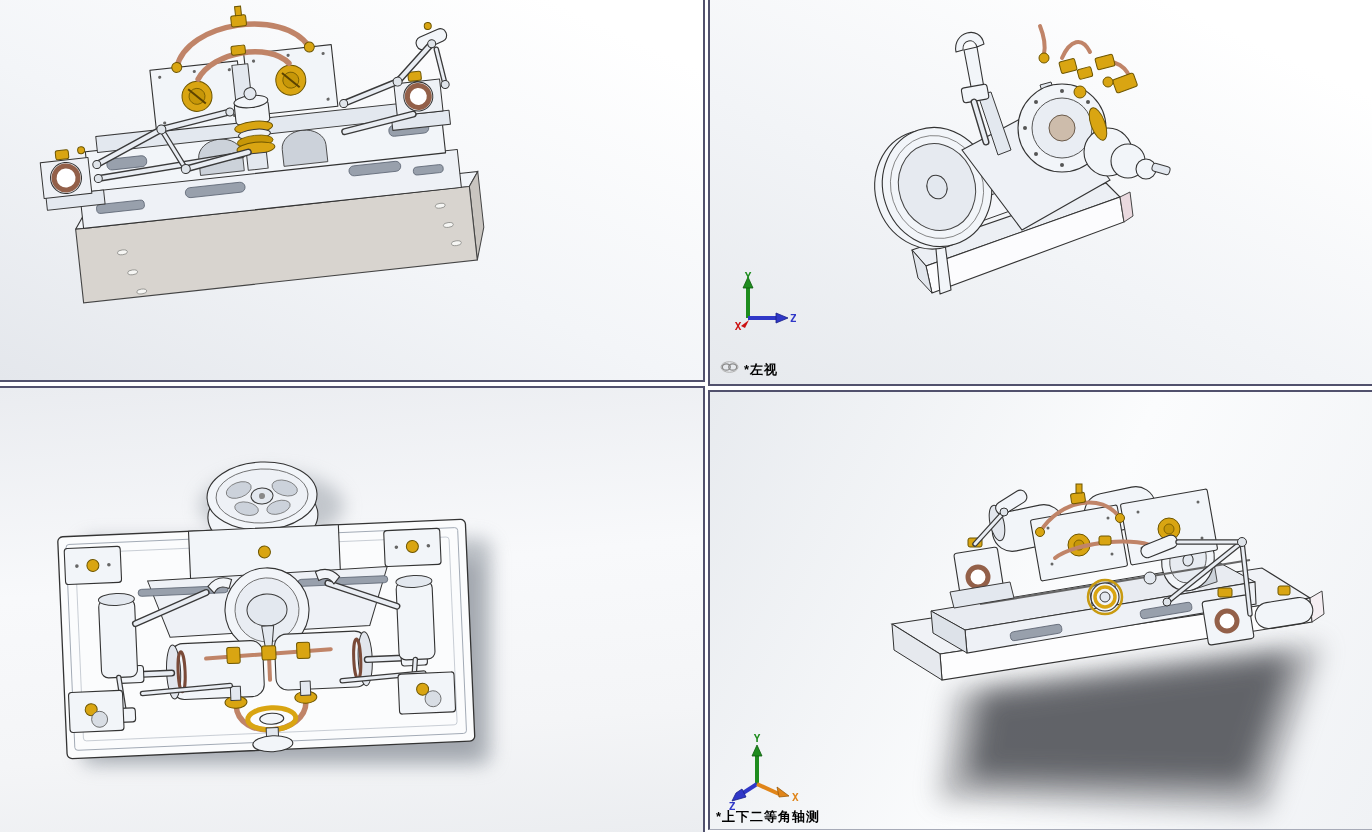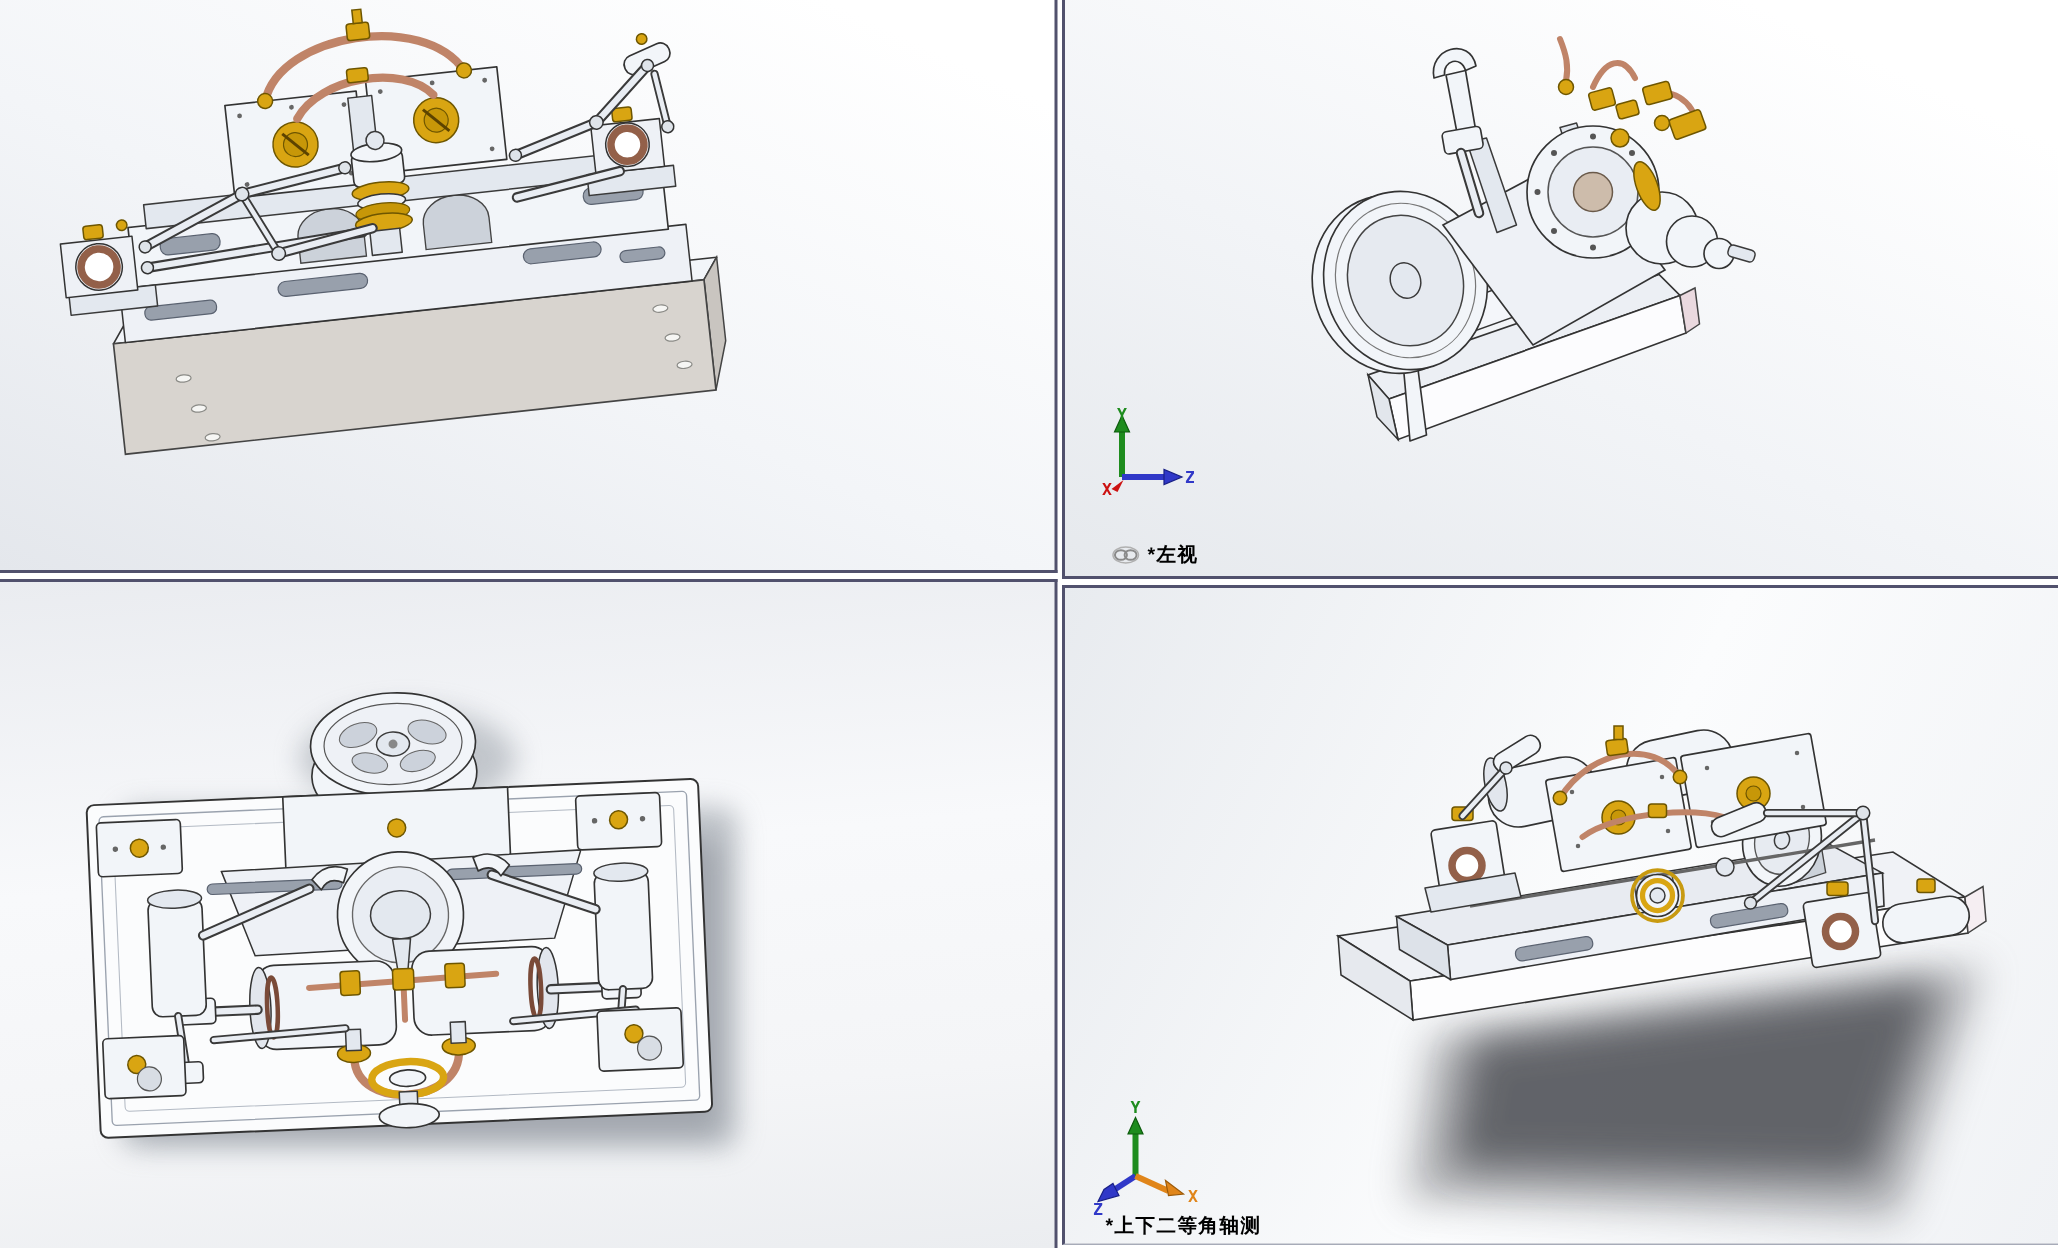--- a/index.html
+++ b/index.html
@@ -8,22 +8,22 @@
   .pane{position:absolute;overflow:hidden;box-sizing:border-box;}
   .pane-tl{left:0;top:0;width:705px;height:382px;border-right:2px solid #51516d;border-bottom:2px solid #51516d;
            background:linear-gradient(205deg,#ffffff 10%,#f3f5f8 55%,#e4e7ec 100%);}
   .pane-tr{left:708px;top:0;width:664px;height:386px;border-left:2px solid #51516d;border-bottom:2px solid #51516d;
            background:linear-gradient(205deg,#ffffff 14%,#f2f4f7 58%,#e6e9ed 100%);}
   .pane-bl{left:0;top:386px;width:705px;height:446px;border-right:2px solid #51516d;border-top:2px solid #51516d;
            background:linear-gradient(175deg,#eaecf0 0%,#f8f9fb 42%,#f4f5f7 75%,#ebedf0 100%);}
   .pane-br{left:708px;top:390px;width:664px;height:440px;border-left:2px solid #51516d;border-top:2px solid #51516d;
            border-bottom:1px solid #a7abb8;
            background:linear-gradient(115deg,#e8ebef 0%,#fbfcfd 52%,#f0f2f5 100%);}
-  .view-label{position:absolute;display:flex;align-items:center;gap:5px;
-              font-weight:700;font-size:13px;color:#000;letter-spacing:1px;white-space:nowrap;margin-left:21px;}
+  .view-label{position:absolute;display:flex;align-items:flex-start;gap:5px;
+              font-weight:700;font-size:13px;color:#000;letter-spacing:1px;white-space:nowrap;}
   .vl-tr{left:10px;bottom:5px;}
   .vl-br{left:6px;bottom:3px;}
   .triad{position:absolute;}
   .triad text{font:bold 11px "DejaVu Sans Mono",monospace;}
   .ax-y{fill:#1e8c1e;} .ax-z{fill:#3038c8;} .ax-xr{fill:#cc1111;} .ax-xo{fill:#e0851a;}
   
   .w{fill:#f2f5f9;stroke:#333;stroke-width:1.1;stroke-linejoin:round;}
   .w2{fill:#e3e8ef;stroke:#3a3a3a;stroke-width:1;stroke-linejoin:round;}
   .w3{fill:#eef1f6;stroke:#333;stroke-width:1;stroke-linejoin:round;}
   .br{fill:#d9a512;stroke:#6e5600;stroke-width:1;}

